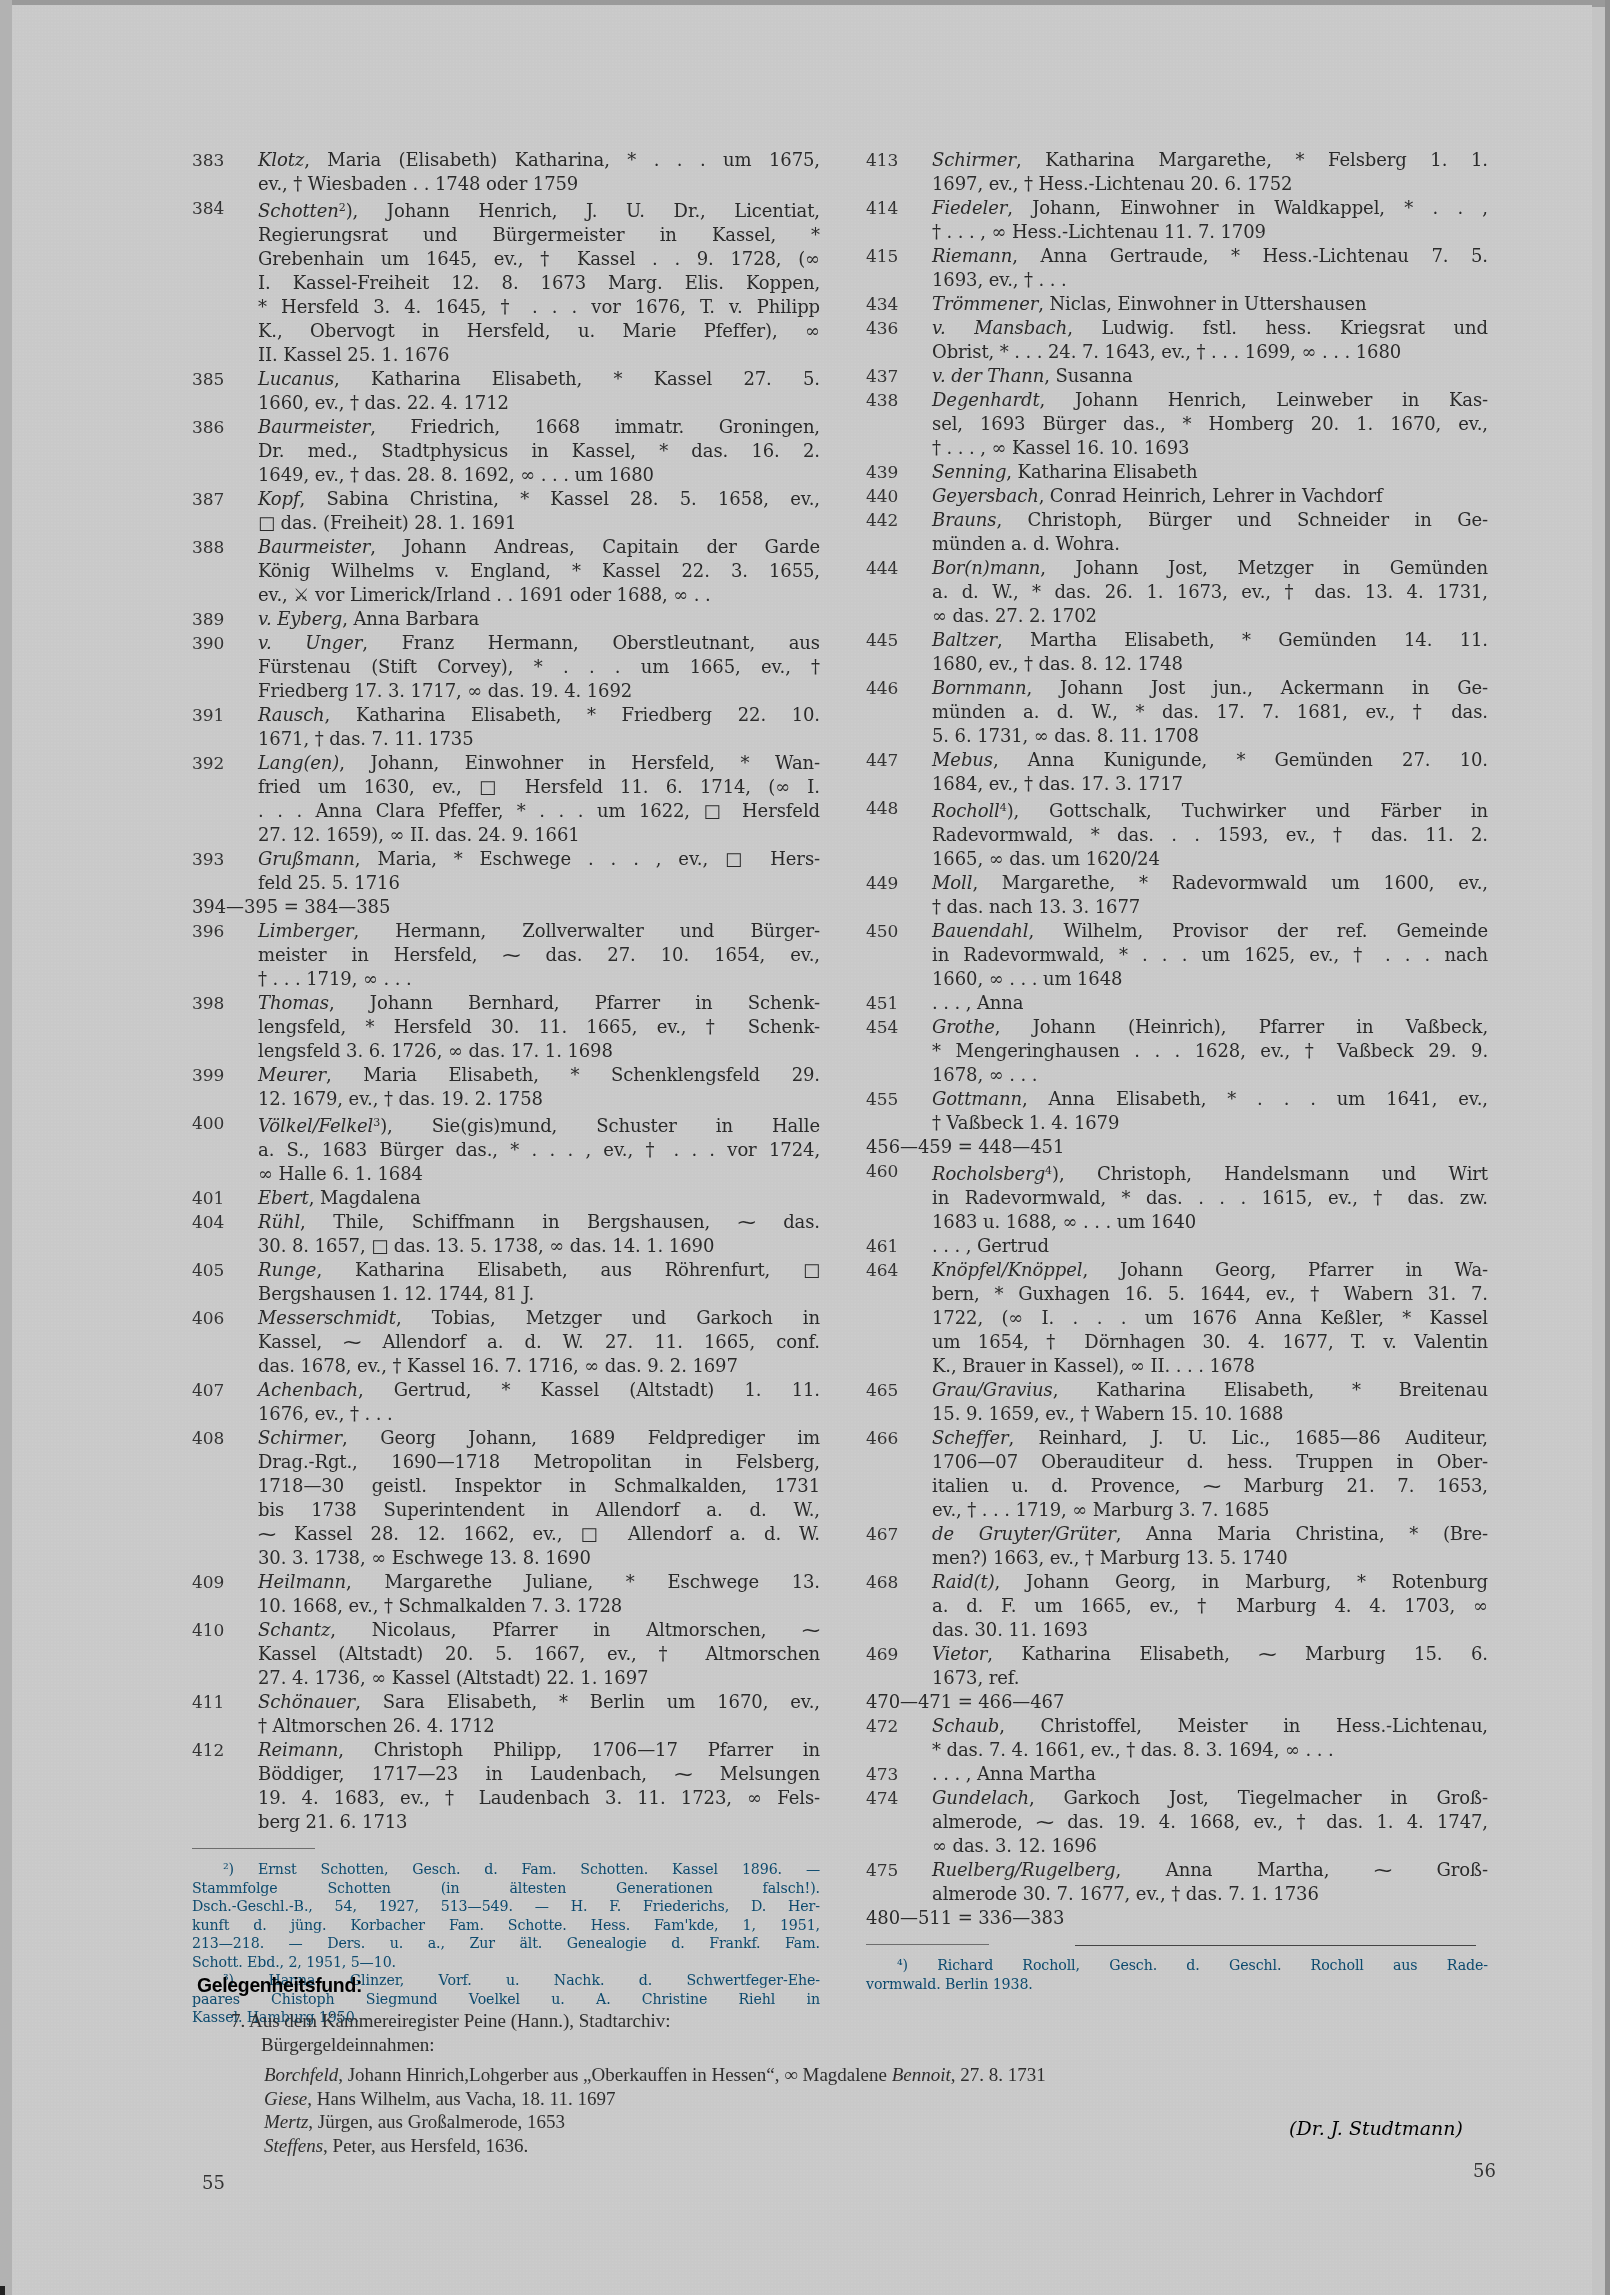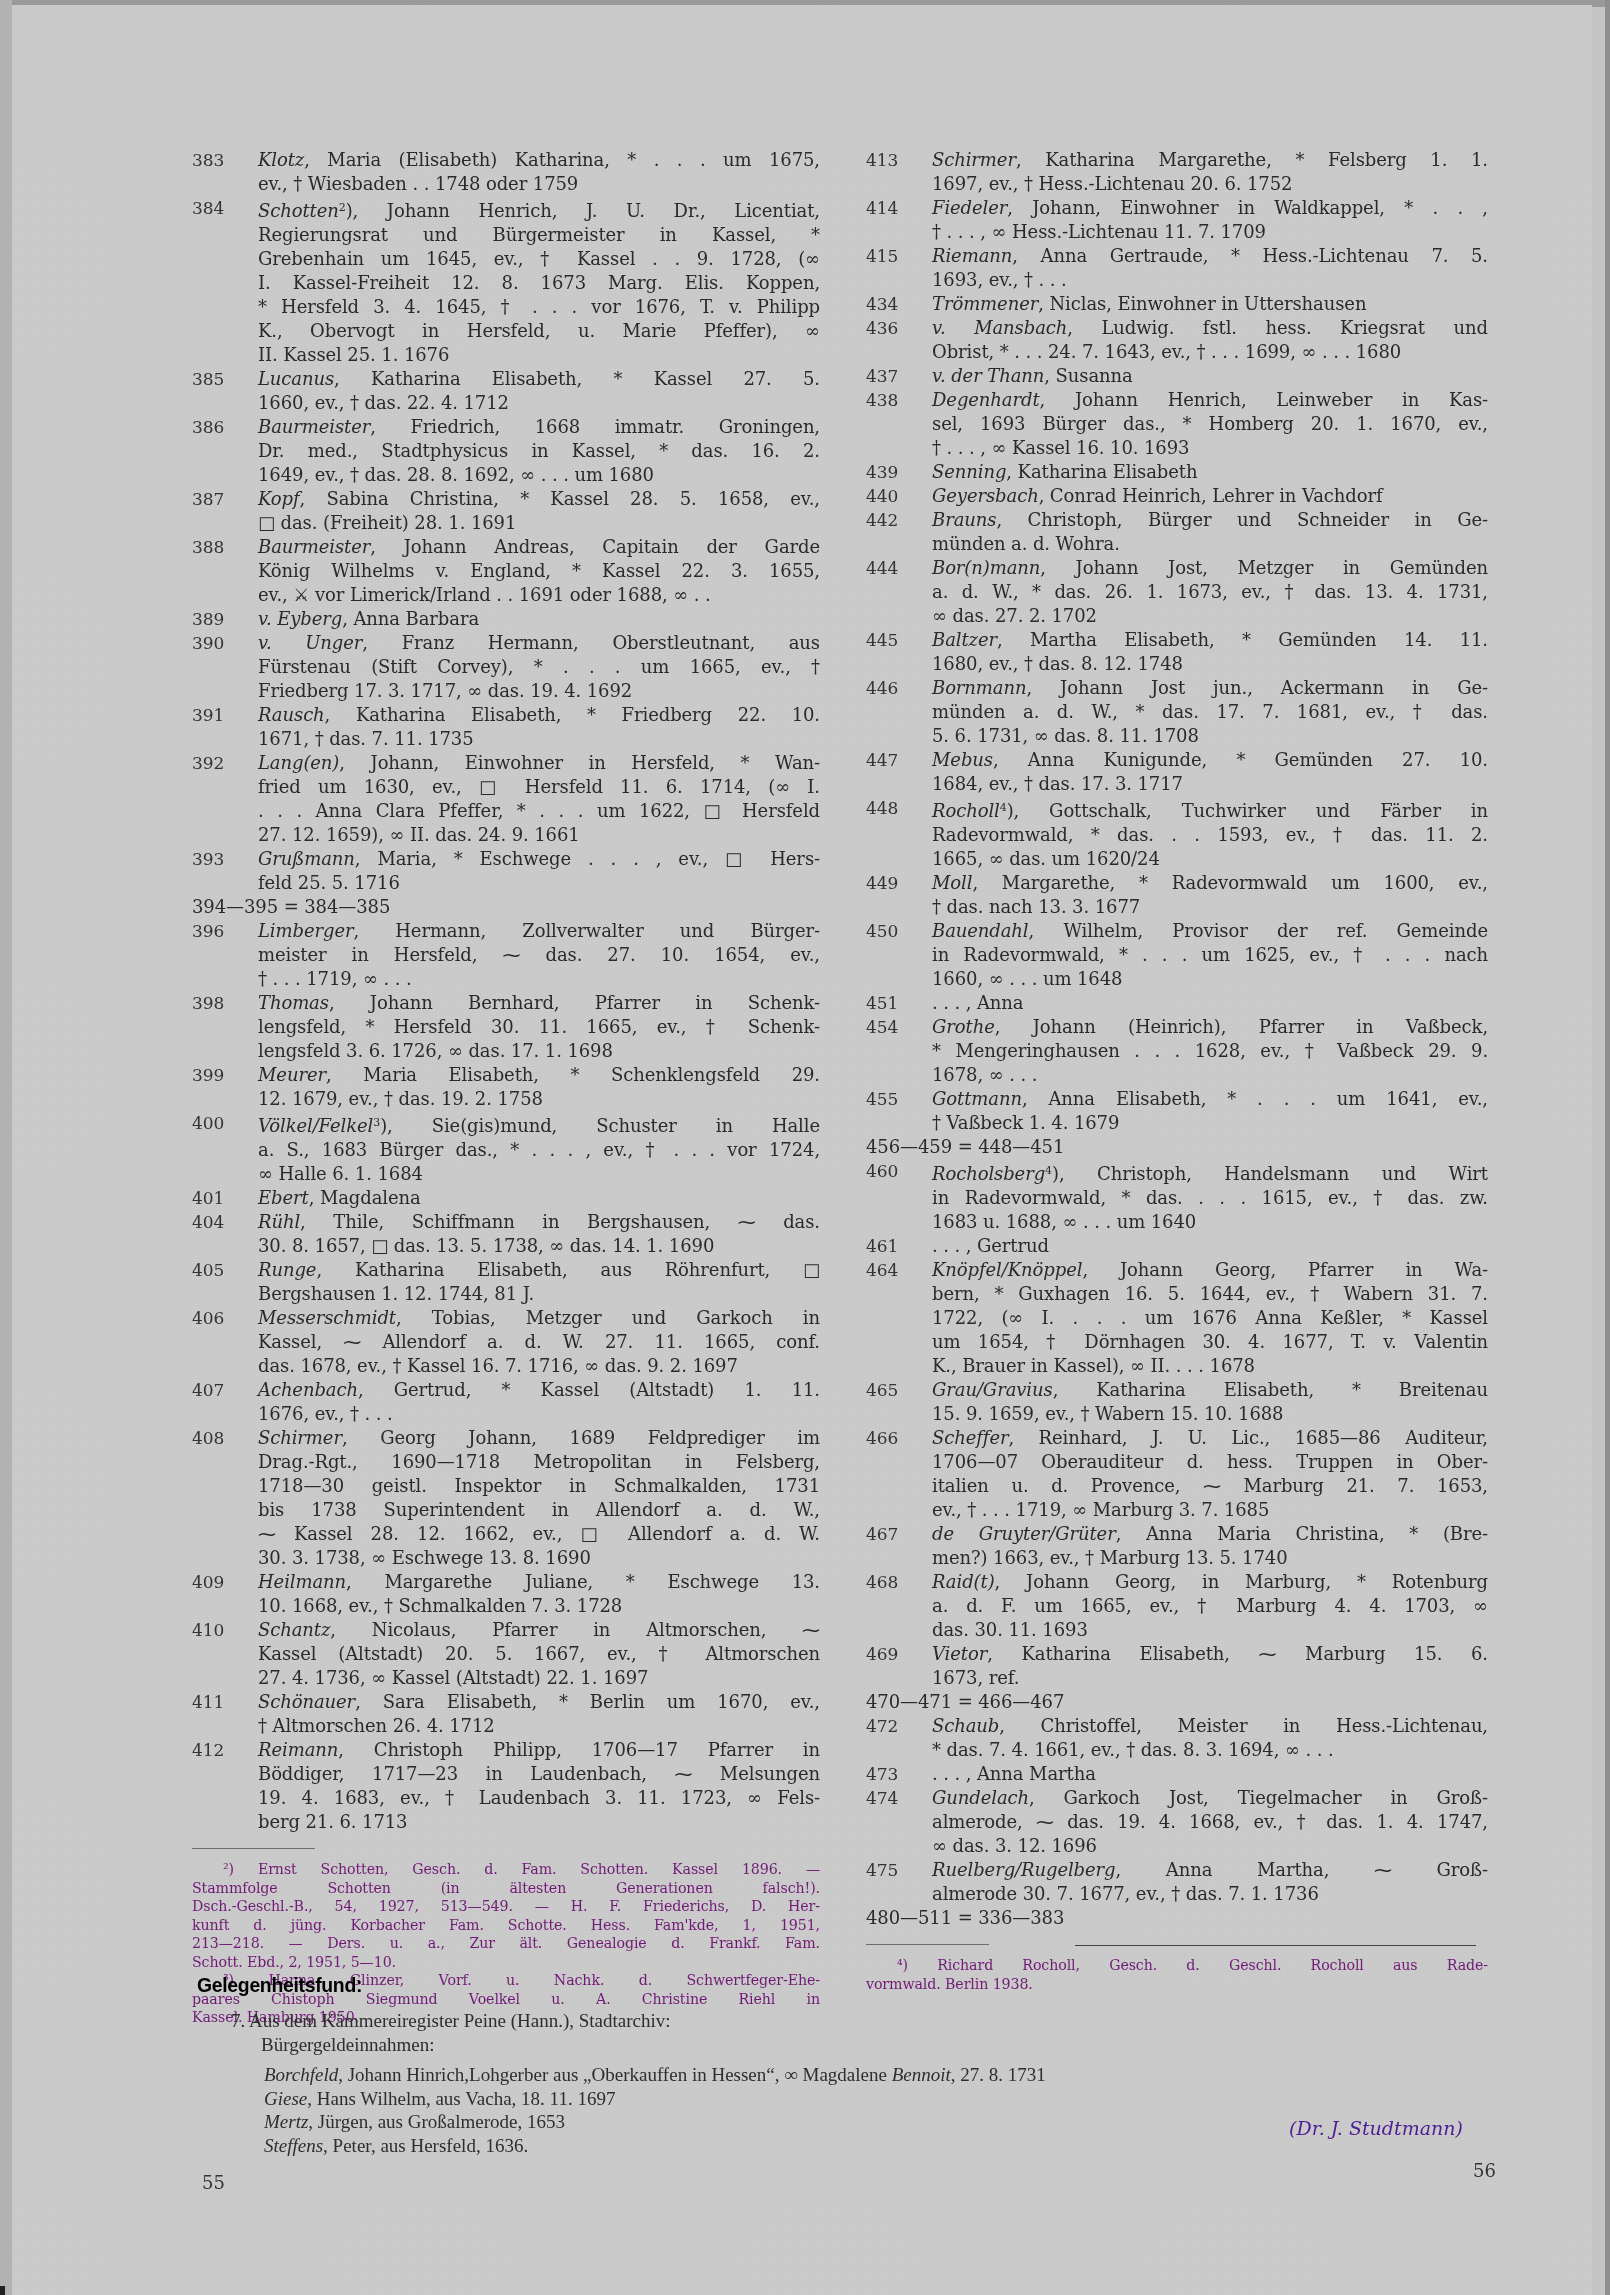--- a/index.html
+++ b/index.html
@@ -28,33 +28,33 @@
   .entry { display: flex; }
   .entry .num { width: 66px; flex: none; font-size: 17px; color:#333; }
   .entry .body { flex: 1; }
   .entry .line { display:block; text-align: justify; text-align-last: justify; white-space: nowrap; }
   .entry .line.last { text-align-last: left; }
   .ref { white-space: nowrap; }
   .name { font-style: italic; }
   .sup { font-size: 11px; vertical-align: 5.8px; }
 
   .fn-rule { border-top: 1.3px solid #6d6d6d; width: 123px; margin: 14.2px 0 11.7px 0; }
-  .footnotes { font-size: 14.2px; line-height: 18.5px; color:#701a75; }
+  .footnotes { font-size: 14.2px; line-height: 18.5px; color:#0c4a6e; }
   .footnotes .fn { text-align: justify; }
   .footnotes .fnl { display:block; text-align: justify; text-align-last: justify; white-space: nowrap; }
   .footnotes .fnl.last { text-align-last:left; }
 
   .rule-right { position:absolute; left: 1075px; top: 1945px; width: 401px; border-top: 1.9px solid #444; }
 
   .gelegen-title { position:absolute; left: 197px; top: 1974px; font-family: "Liberation Sans", sans-serif; font-weight: bold; font-size: 19.4px; color:#000000; letter-spacing:-0.3px; }
   .gelegen { position:absolute; left: 228px; top: 2009px; font-size: 19px; line-height: 23.6px; font-family: "Liberation Serif", serif; color:#2e2e2e; }
   .gelegen .item { margin-left: 3px; }
   .gelegen .sub { margin-left: 33px; }
   .gelegen .persons { margin-left: 36px; margin-top: 7px; }
-  .signature { position:absolute; left: 1289px; top: 2117px; font-style: italic; font-size: 19px; font-family: "DejaVu Serif", serif; color:#4c1d95; }
+  .signature { position:absolute; left: 1289px; top: 2117px; font-style: italic; font-size: 19px; font-family: "DejaVu Serif", serif; color:#000000; }
   .pnum { position:absolute; font-size: 18px; color:#333; }
   .pnum.left { left: 202px; top: 2172px; }
   .pnum.right { left: 1473px; top: 2160px; }
 </style>
 </head>
 <body>
 
 <div class="edge-top"></div>
 <div class="page"></div>
 <div class="edge-left"></div>

